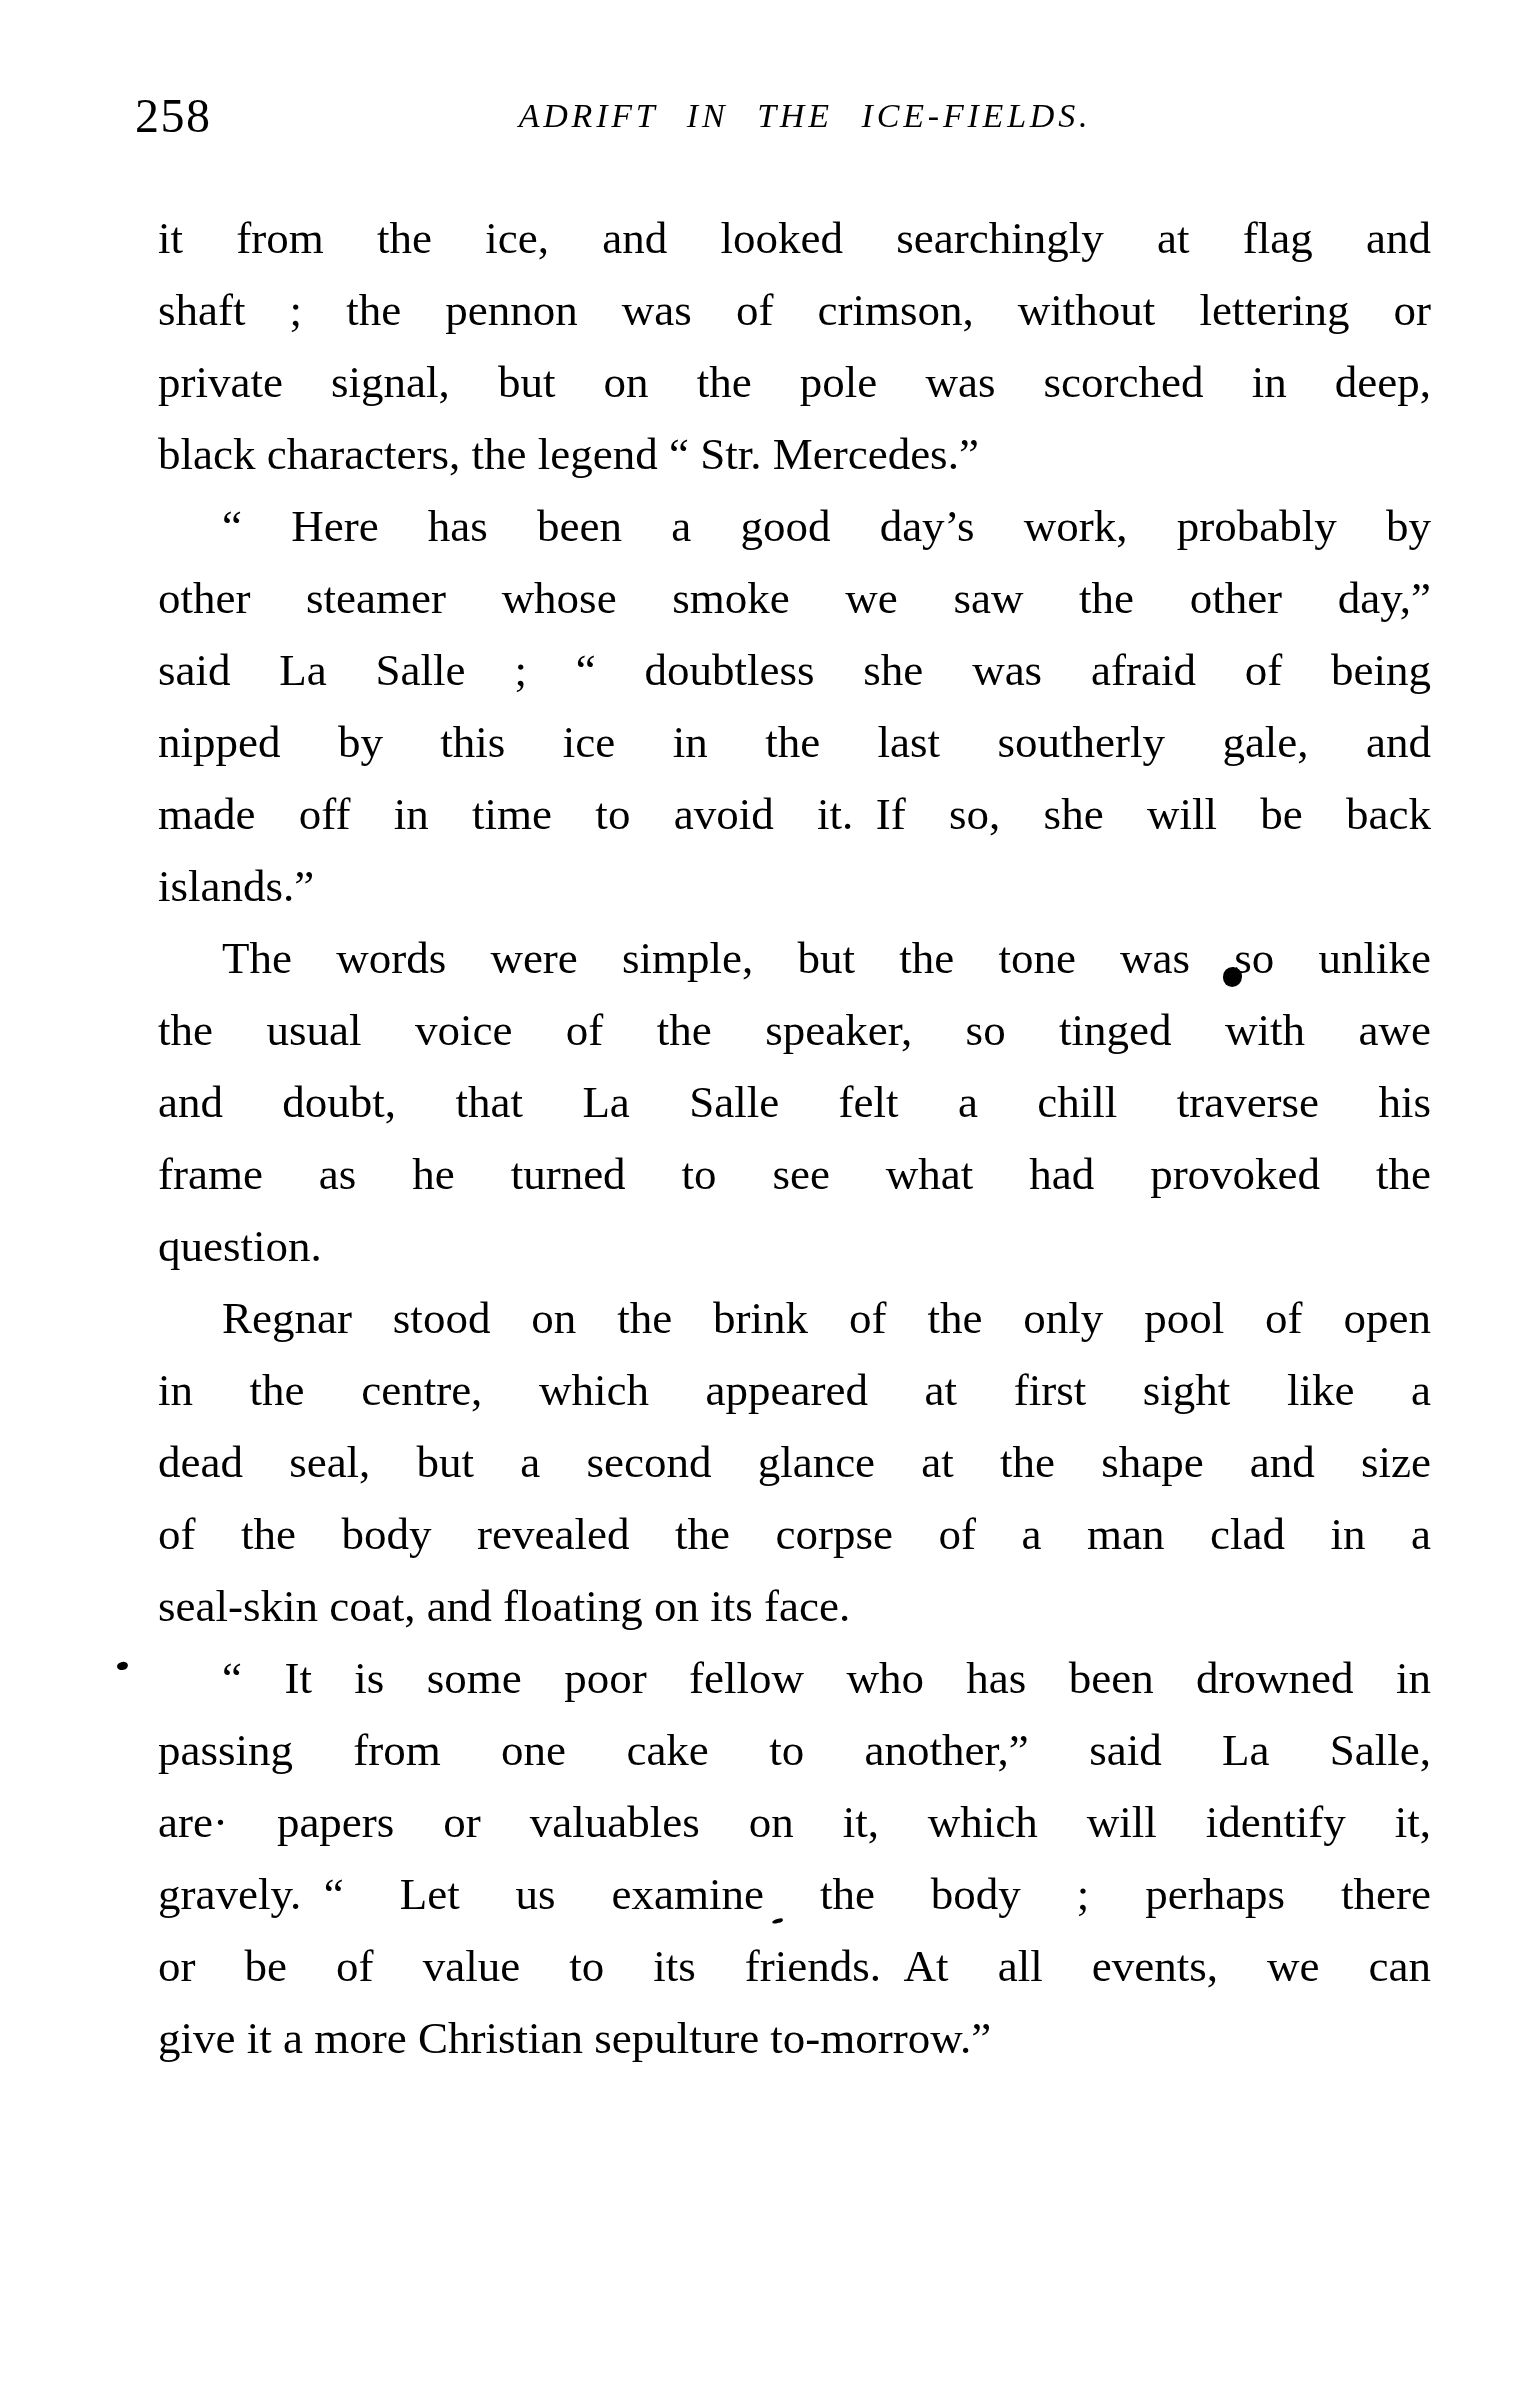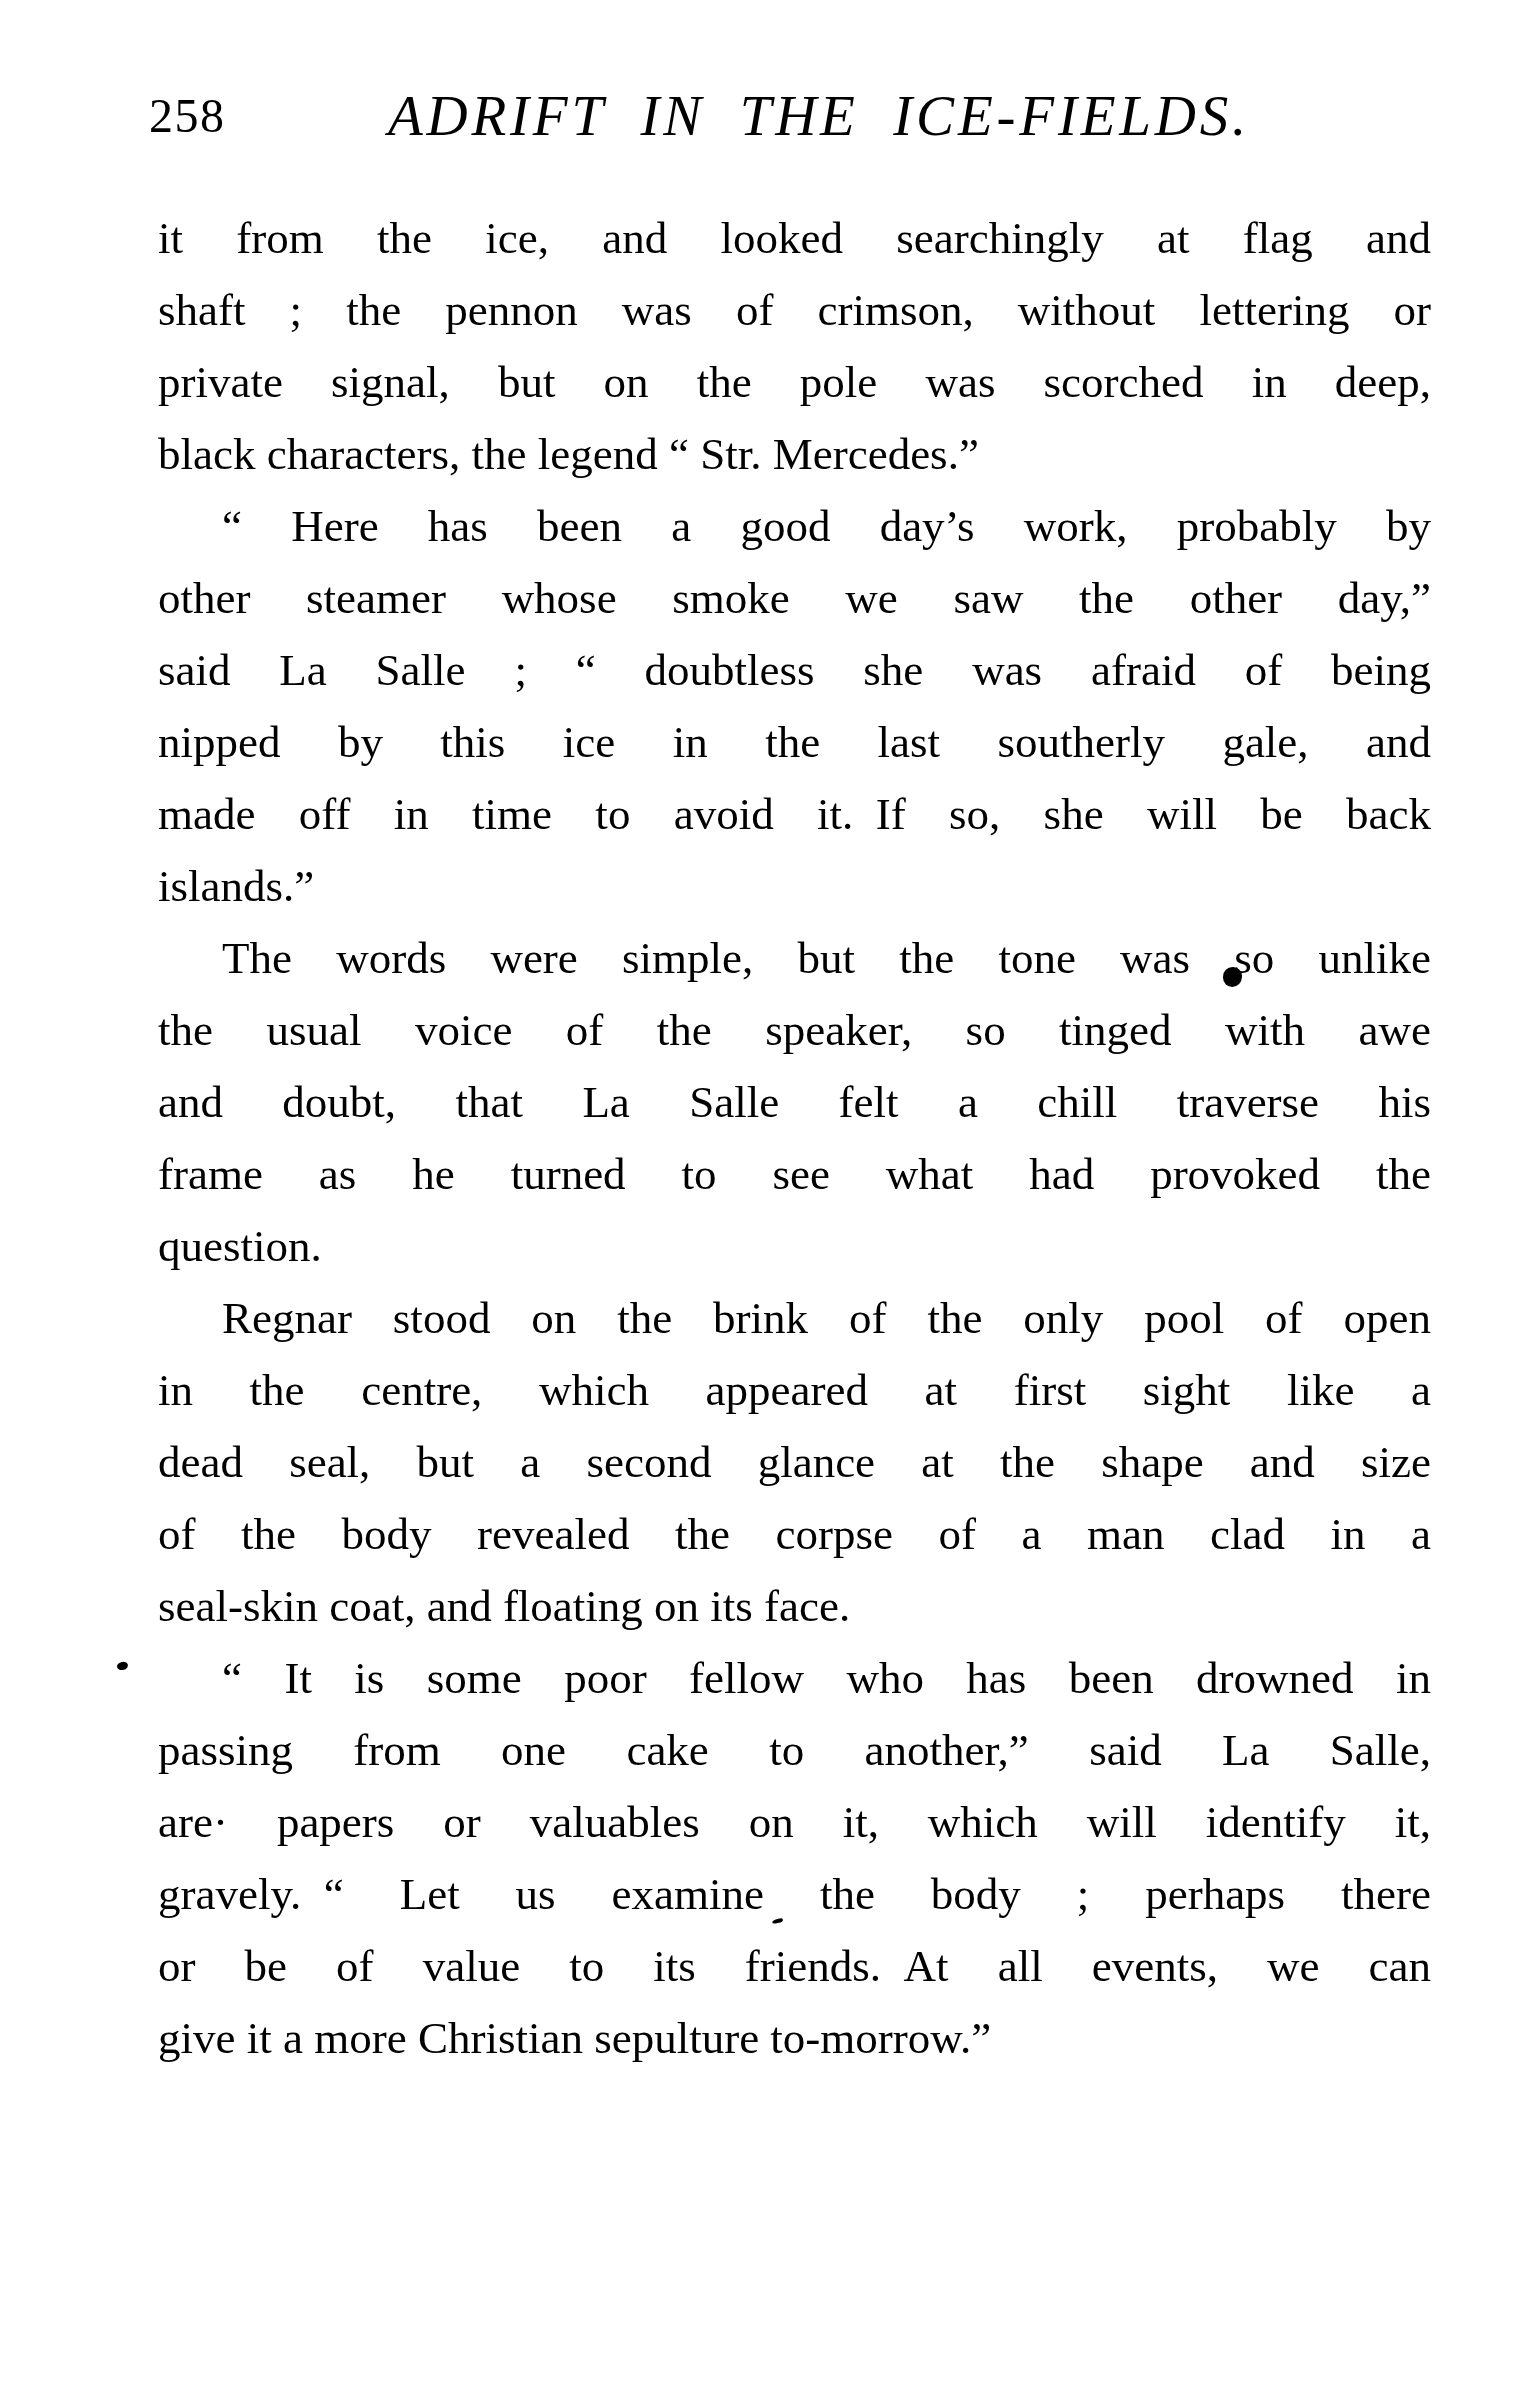--- a/index.html
+++ b/index.html
@@ -11,41 +11,41 @@
     position: relative;
     width: 1536px;
     height: 2401px;
     background: #ffffff;
     color: #000000;
     font-family: "Liberation Serif", "DejaVu Serif", serif;
     overflow: hidden;
   }
   .header {
     position: absolute;
-    left: 16px;
+    left: 2px;
     top: 89px;
     width: 1314px;
     height: 60px;
   }
   .pageno {
     position: absolute;
     left: 133px;
     top: 0;
     font-size: 48px;
     line-height: 54px;
     letter-spacing: 1.5px;
   }
   .running-title {
     position: absolute;
     left: 315px;
     width: 976px;
     top: 0;
     text-align: center;
     font-style: italic;
-    font-size: 57px;
+    font-size: 34px;
     line-height: 54px;
     letter-spacing: 3.8px;
     word-spacing: 16.5px;
     white-space: nowrap;
   }
   .body-block {
     position: absolute;
     left: 158px;
     top: 202px;
     width: 1273px;

